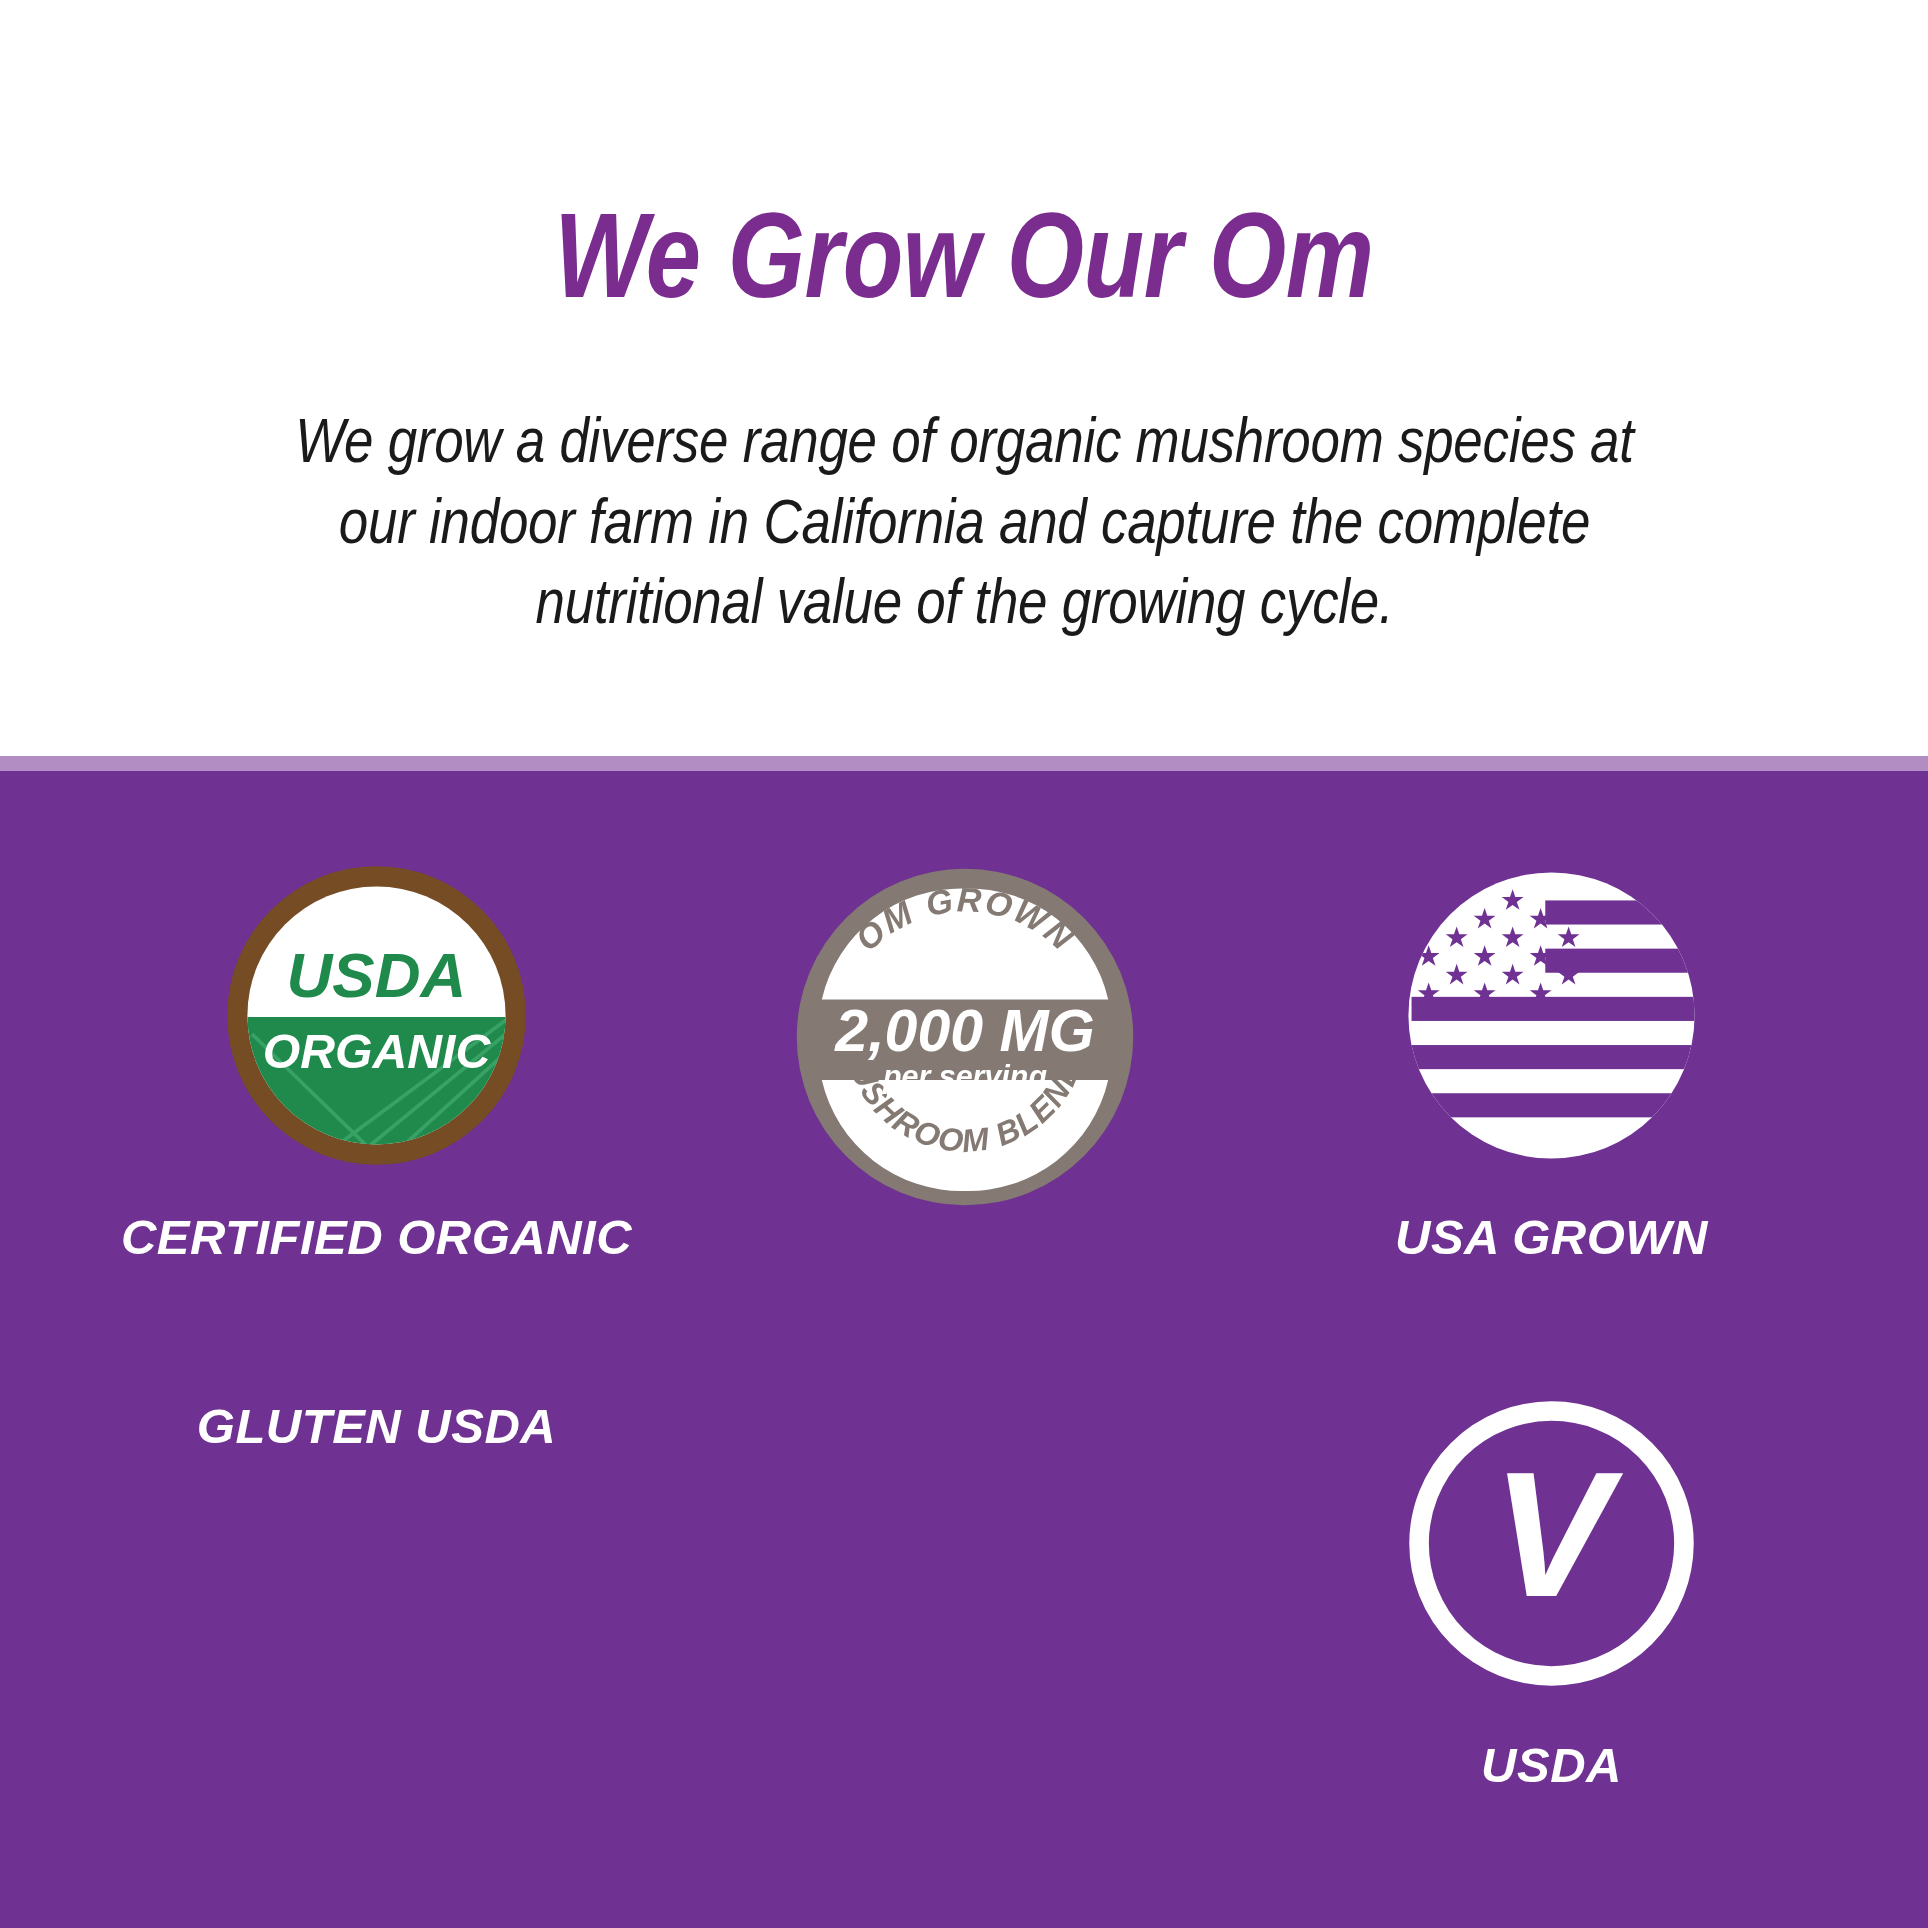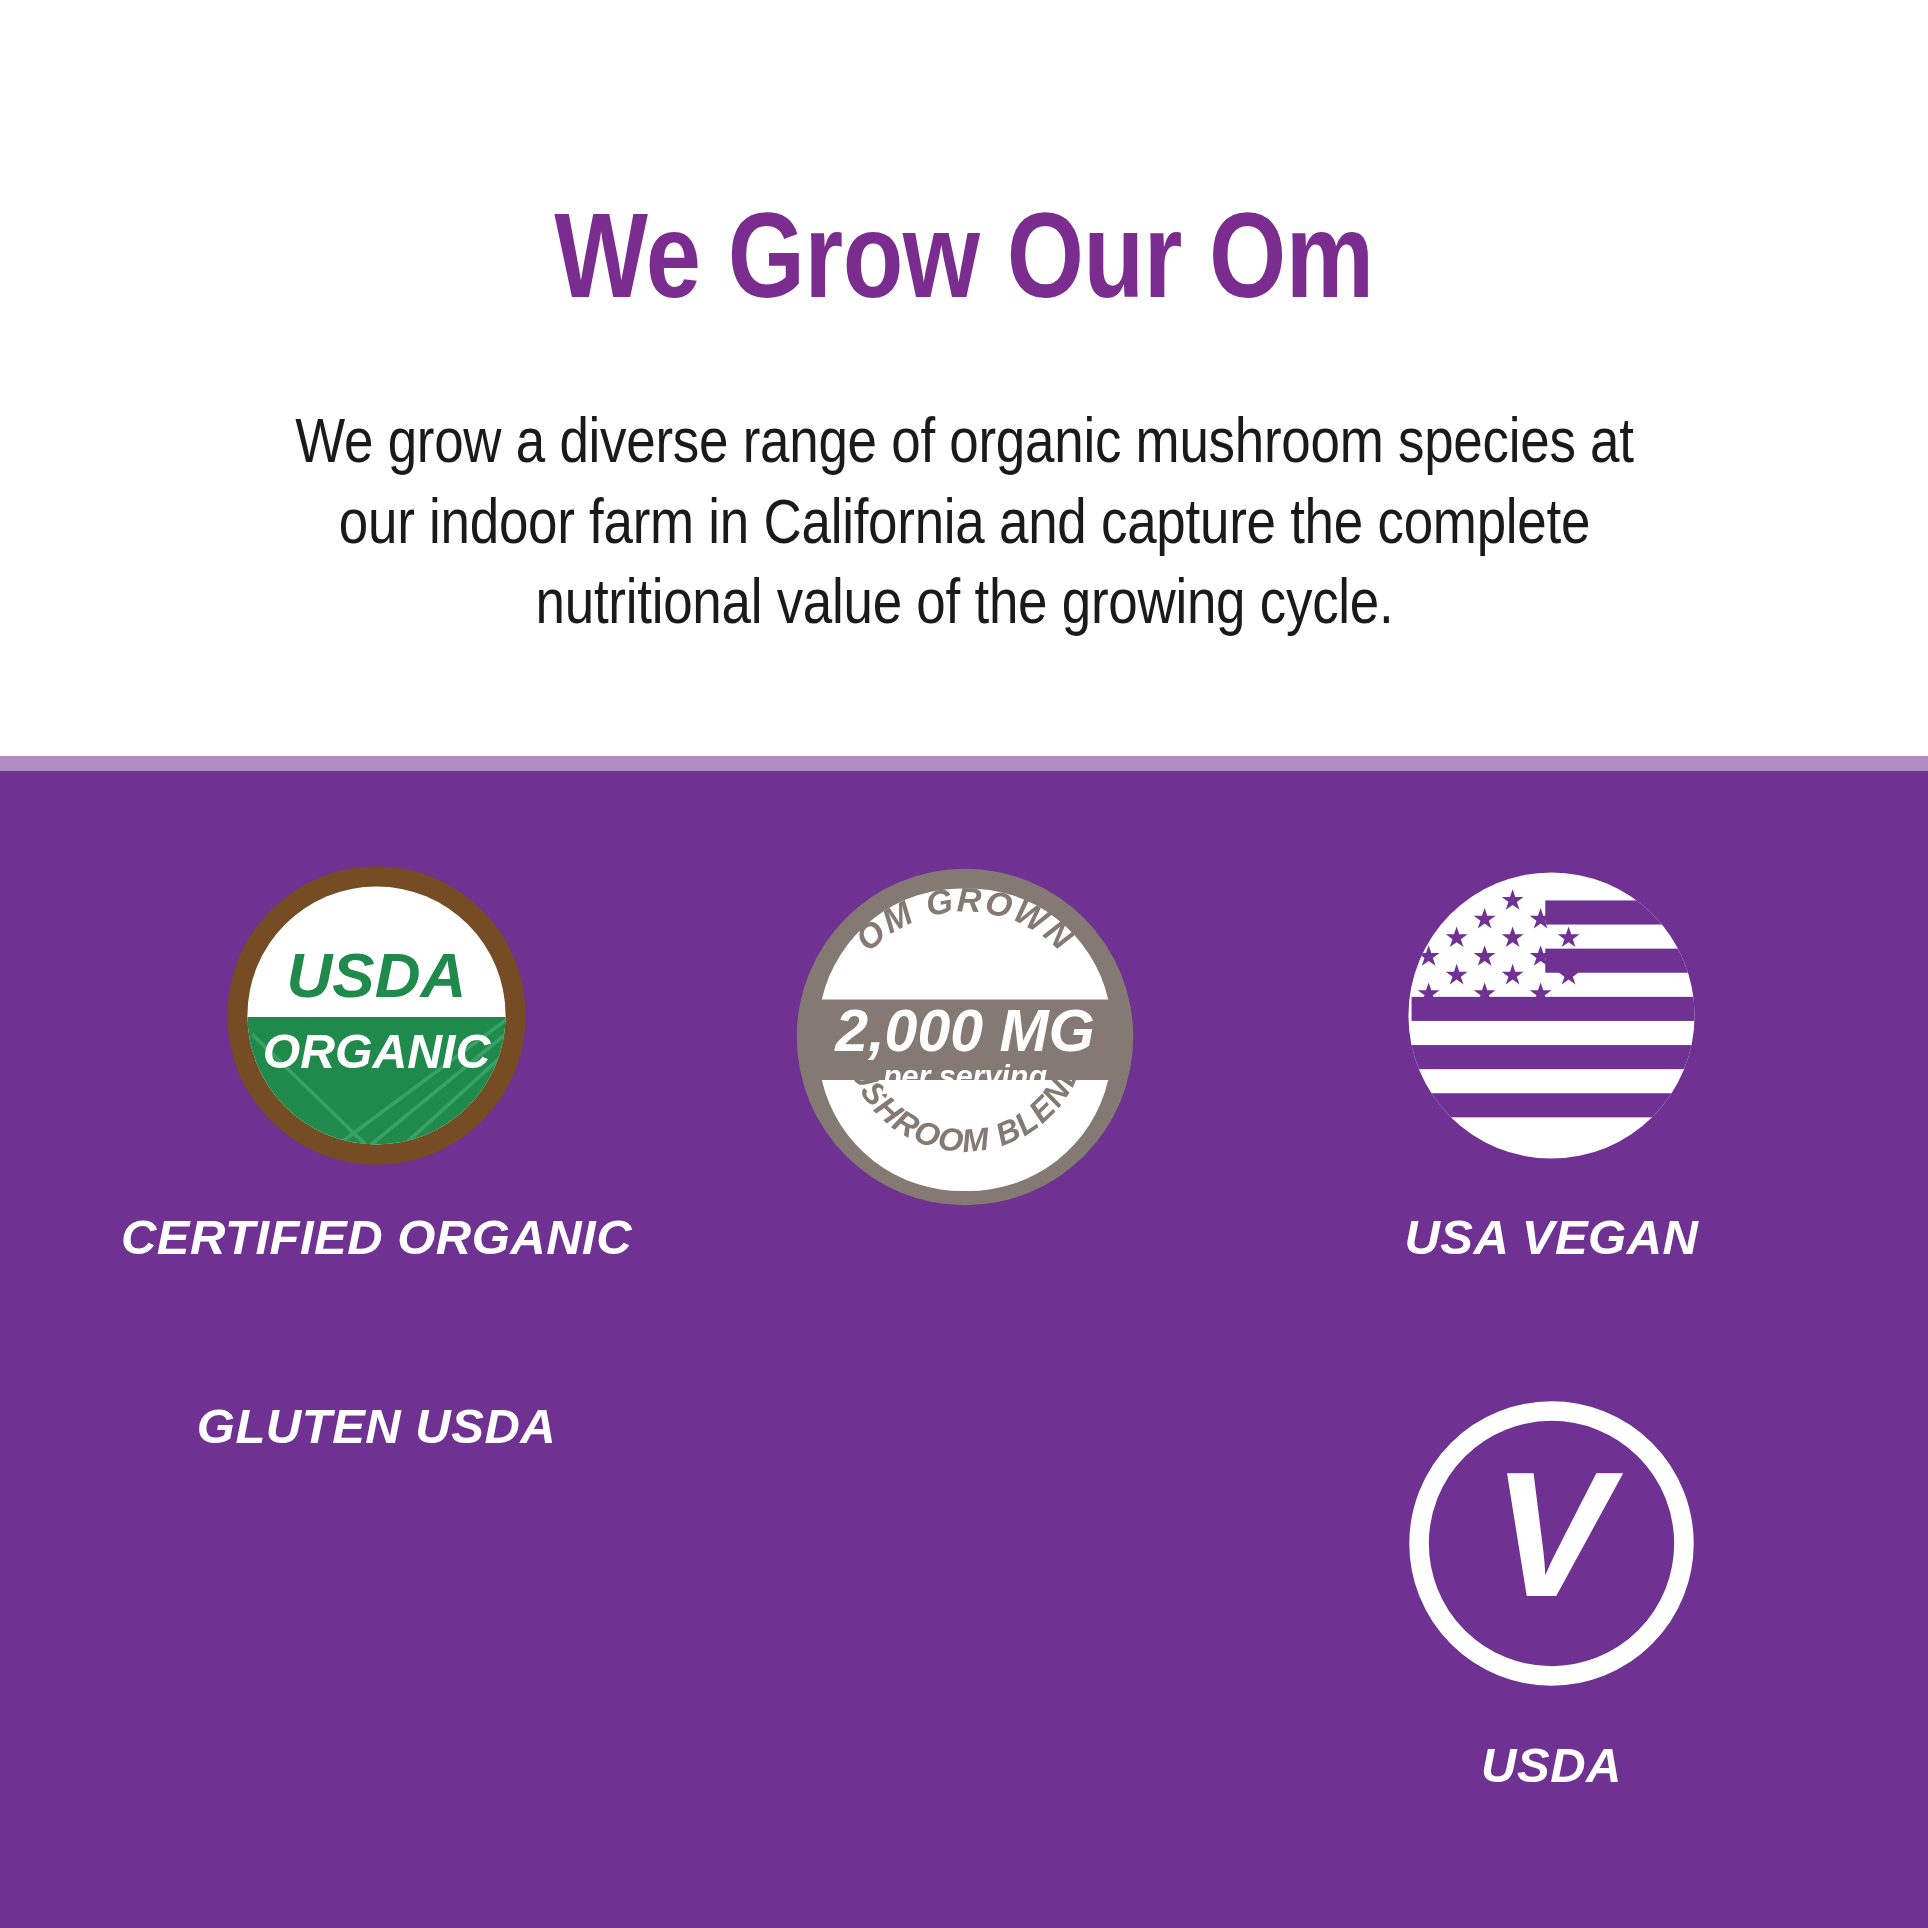--- a/index.html
+++ b/index.html
@@ -24,20 +24,21 @@
   
   .intro {
     position: absolute;
     left: 0;
     top: 0;
     width: 1928px;
     height: 756px;
     background: #ffffff;
     box-sizing: border-box;
     padding-top: 111px;
+    font-style: italic;
   }
   .headline {
     font-family: "Liberation Sans Narrow", "Liberation Sans", sans-serif;
     font-weight: 700;
     font-size: 121px;
     line-height: 1.05;
     letter-spacing: -0.5px;
     text-align: center;
     color: #7a2d8f;
     transform: scaleX(0.82);
@@ -225,21 +226,21 @@
                 <use href="#starSet" x="39" y="74"></use>
                 <use href="#starSet" x="75" y="74"></use>
                 <use href="#starSet" x="111" y="74"></use>
                 <use href="#starSet" x="21" y="86"></use>
                 <use href="#starSet" x="57" y="86"></use>
                 <use href="#starSet" x="93" y="86"></use>
               </g>
             </g>
           </svg>
         </div>
-        <div class="badge-label">USA VEGAN</div>
+        <div class="badge-label">USA GROWN</div>
       </div>
 
       <div class="badge-cell cell-c1 row-2">
         <div class="badge-label">GLUTEN USDA</div>
       </div>
 
 
       <div class="badge-cell cell-c3 row-2">
         <div class="mark-wrap">
           <svg width="301" height="301" viewBox="0 0 200 200" aria-hidden="true">

